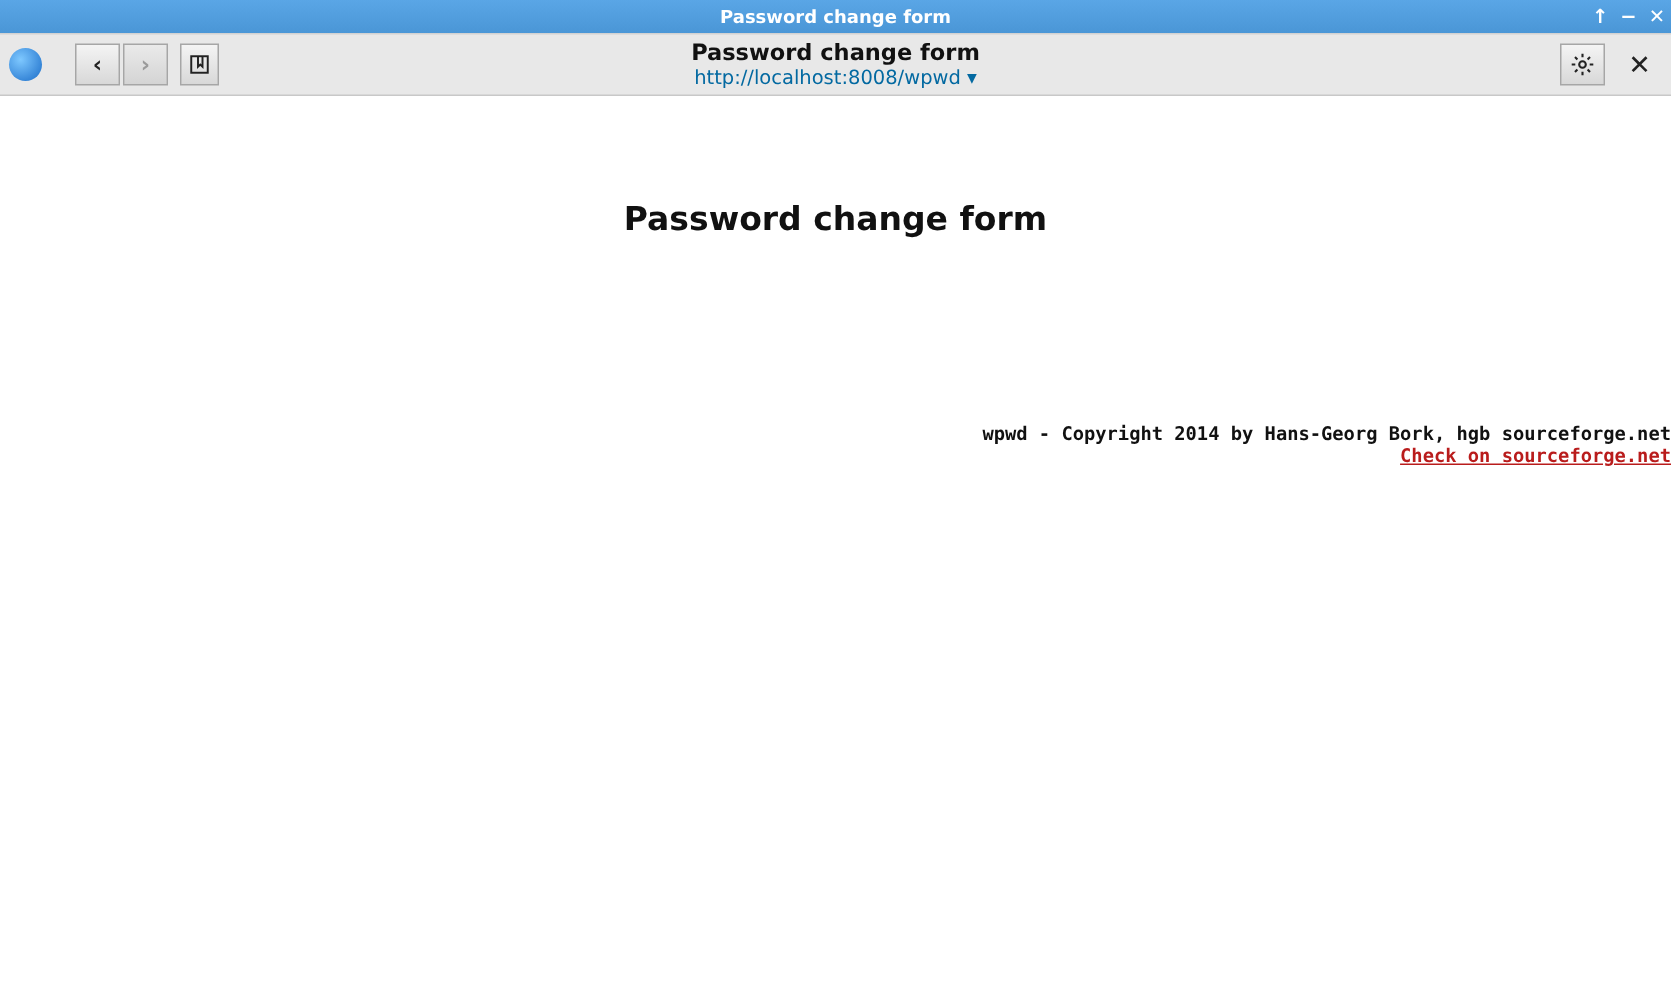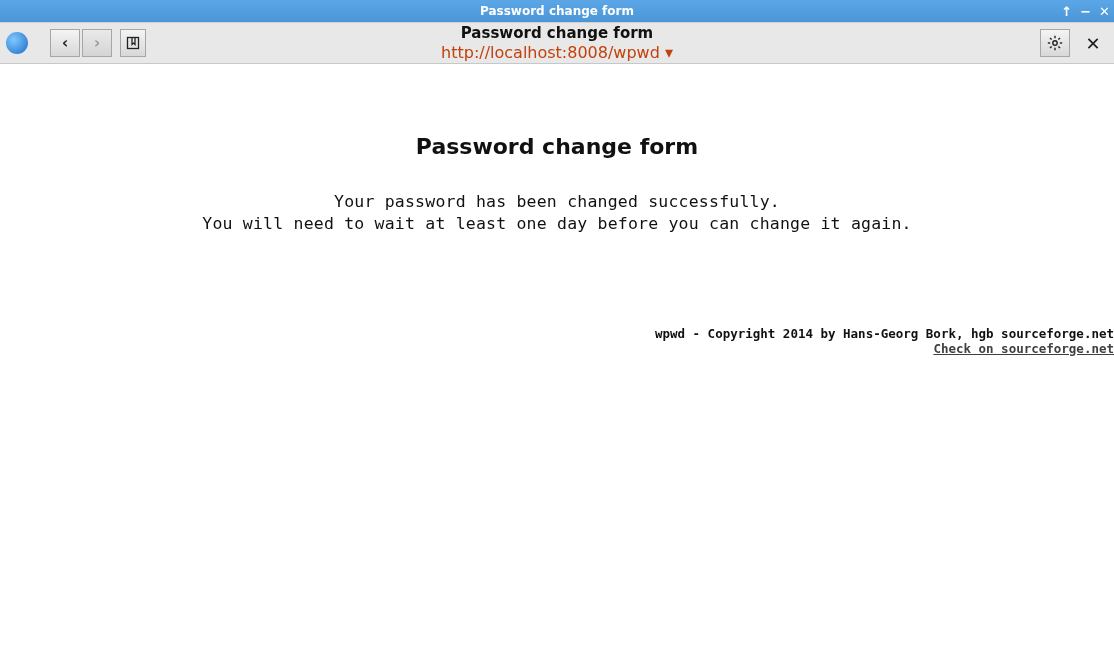--- a/index.html
+++ b/index.html
@@ -63,21 +63,21 @@
     }
     .tbtn.disabled { color: #9a9a9a; background: linear-gradient(#eaeaea, #d4d4d4); }
     .tbtn.narrow { width: 26px; }
     .toolbar .center {
       position: absolute;
       left: 0; right: 0;
       text-align: center;
       pointer-events: none;
     }
     .toolbar .center .pgtitle { font-weight: bold; font-size: 15px; color: #111; }
-    .toolbar .center .url { font-size: 16px; color: #c2410c; margin-top: 1px; }
+    .toolbar .center .url { font-size: 13px; color: #0369a1; margin-top: 1px; }
     .toolbar .spacer { flex: 1 1 auto; }
     .toolbar .right { display: flex; align-items: center; gap: 6px; flex: 0 0 auto; }
     .xbtn {
       width: 30px; height: 28px;
       display: flex; align-items: center; justify-content: center;
       font-size: 18px; font-weight: bold; color: #222;
       cursor: pointer;
     }
 
     
@@ -100,21 +100,21 @@
       letter-spacing: 0.2px;
     }
     .gap { height: 90px; }
     .footer {
       font-family: "DejaVu Sans Mono", "Liberation Mono", monospace;
       font-size: 12.5px;
       font-weight: bold;
       color: #111;
       text-align: right;
     }
-    .footer a { color: #404040; text-decoration: underline; font-weight: bold; }
+    .footer a { color: #b91c1c; text-decoration: underline; font-weight: bold; }
   </style>
 </head>
 <body>
 
 <div class="titlebar">
   <div class="title">Password change form</div>
   <div class="controls">
     <span>↑</span>
     <span>−</span>
     <span>✕</span>
@@ -162,22 +162,18 @@
       </svg>
     </div>
     <div class="xbtn">
       <span>✕</span>
     </div>
   </div>
 </div>
 
 <div class="page">
   <h1>Password change form</h1>
-  <div class="msg">
-    <div>Your password has been changed successfully.</div>
-    <div>You will need to wait at least one day before you can change it again.</div>
-  </div>
   <div class="gap"></div>
   <div class="footer">
     <div>wpwd - Copyright 2014 by Hans-Georg Bork, hgb sourceforge.net</div>
     <a href="#">Check on sourceforge.net</a>
   </div>
 </div>
 
 </body></html>

